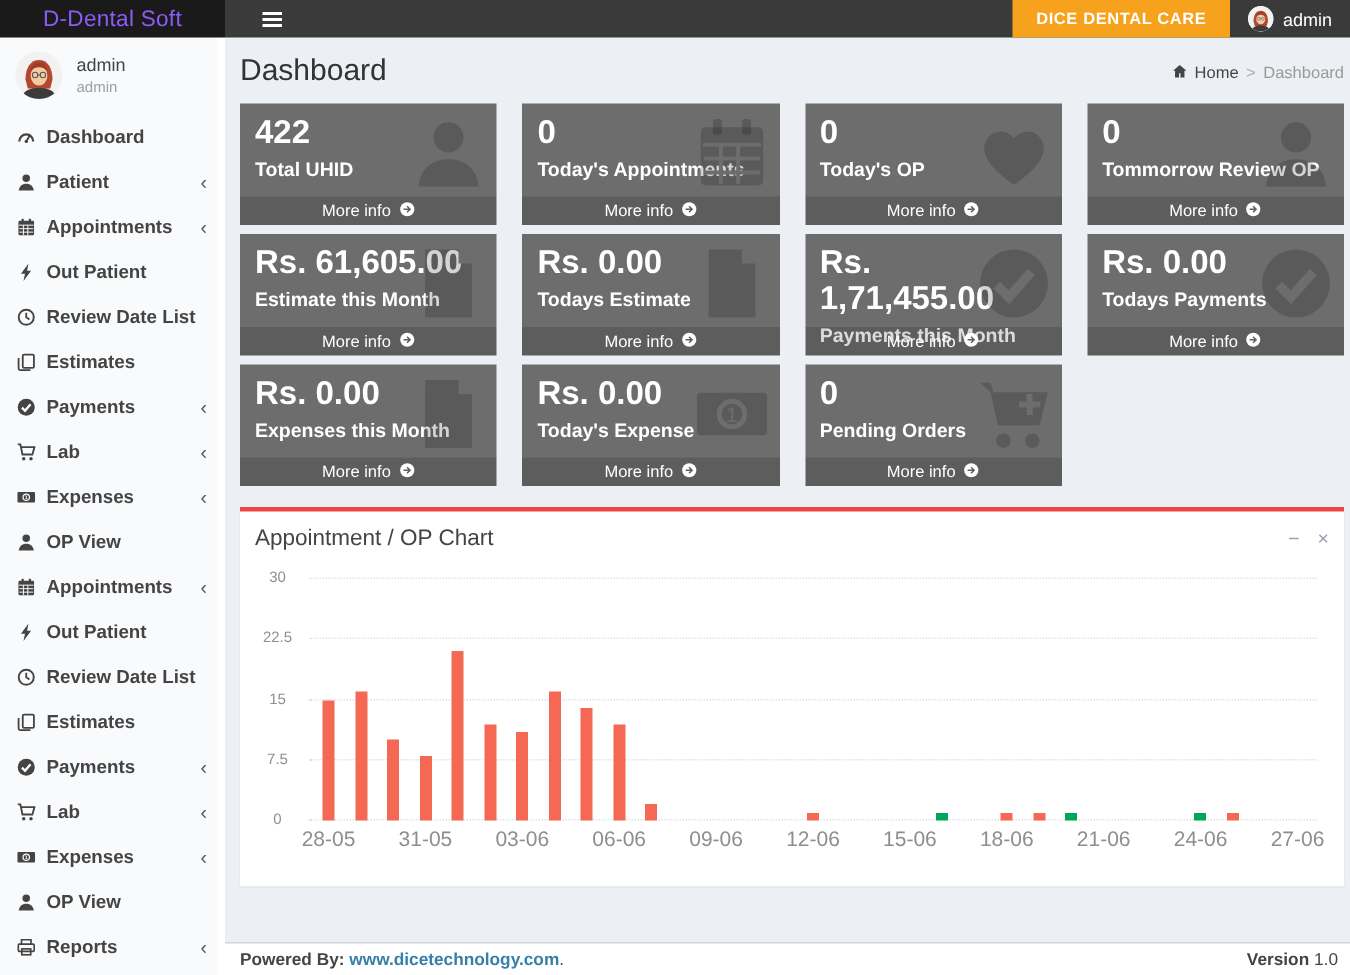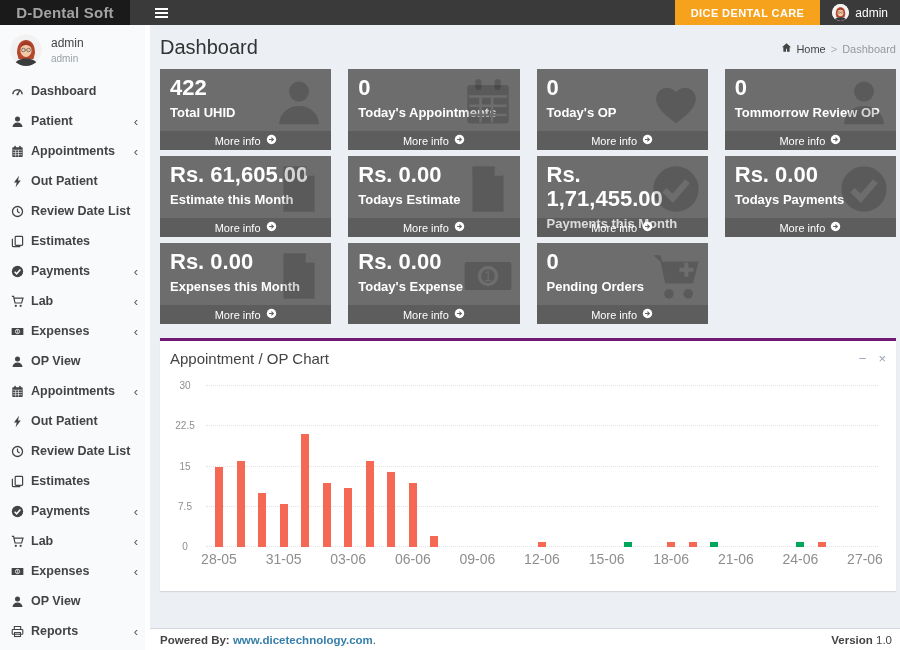--- a/index.html
+++ b/index.html
@@ -1,21 +1,21 @@
 <!DOCTYPE html>
 <html><head>
 <meta charset="utf-8">
 <style>
   * { margin:0; padding:0; box-sizing:border-box; }
   html,body { width:900px; height:650px; overflow:hidden; background:#ecf0f5;
     font-family:"Liberation Sans", sans-serif; color:#444; }
 
   
   .topbar { position:absolute; top:0; left:0; width:900px; height:25px; display:flex; z-index:30; }
-  .brand { width:130px; height:25px; background:#1a1a1a; color:#a3a3a3; font-size:15px; font-weight:bold;
+  .brand { width:150px; height:25px; background:#1a1a1a; color:#8b5cf6; font-size:15px; font-weight:normal;
     display:flex; align-items:center; justify-content:center; letter-spacing:.2px; }
   .navrest { flex:1; background:#3a3a3a; display:flex; align-items:stretch;padding-left:12px; }
   .hamburger { width:38px; display:flex; flex-direction:column; justify-content:center; align-items:center; gap:2px; cursor:pointer; }
   .hamburger i { display:block; width:13px; height:2px; background:#fff; }
   .nav-spacer { flex:1; }
   .clinic-btn { background:#f6a21c; color:#fff; font-size:11px; font-weight:bold; letter-spacing:.4px;
     display:flex; align-items:center; padding:0 16px; cursor:pointer; }
   .nav-user { display:flex; align-items:center; gap:6px; padding:0 12px; color:#fff; font-size:12px; cursor:pointer; }
   .nav-user .av { width:17px; height:17px; border-radius:50%; overflow:hidden; background:#fff; flex:0 0 auto; }
   .av svg { display:block; width:100%; height:100%; }
@@ -50,21 +50,21 @@
   .ib-body { position:relative; height:62px; padding:7px 10px 0 10px; z-index:2; }
   .ib-num { font-size:22px; font-weight:bold; line-height:1.1; }
   .ib-label { font-size:13px; font-weight:bold; margin-top:5px; white-space:nowrap; }
   .ib-icon { position:absolute; right:6px; top:7px; width:52px; height:52px; color:rgba(0,0,0,0.17); z-index:1; }
   .ib-icon svg { width:100%; height:100%; }
   .ib-footer { position:relative; z-index:3; height:19px; background:rgba(0,0,0,0.14); display:flex; align-items:center;
     justify-content:center; gap:5px; font-size:11px; color:#fff; cursor:pointer; }
   .ib-footer svg { width:11px; height:11px; }
 
   
-  .panel { margin:14px 4px 0 10px; background:#fff; border-top:3px solid #701a75;
+  .panel { margin:14px 4px 0 10px; background:#fff; border-top:3px solid #ef4444;
     box-shadow:0 1px 1px rgba(0,0,0,0.1); }
   .panel-header { display:flex; align-items:center; padding:9px 10px 7px 10px; }
   .panel-title { font-size:15px; color:#444; flex:1; }
   .panel-tools { display:flex; gap:12px; color:#97a0b3; font-size:13px; }
   .panel-tools span { cursor:pointer; line-height:1; }
   .panel-body { padding:12px 14px 24px 10px; }
   .chart-area { position:relative; margin-left:36px; width:672px; height:161px; }
   .gridline { position:absolute; left:0; width:100%; height:0; border-top:1px dotted #e2e2e2; }
   .ytick { position:absolute; left:-36px; width:30px; text-align:center; font-size:10px; color:#8e8e8e;margin-top:40px; }
   .bar { position:absolute; bottom:0; width:8px; transform:translateX(-50%); }

